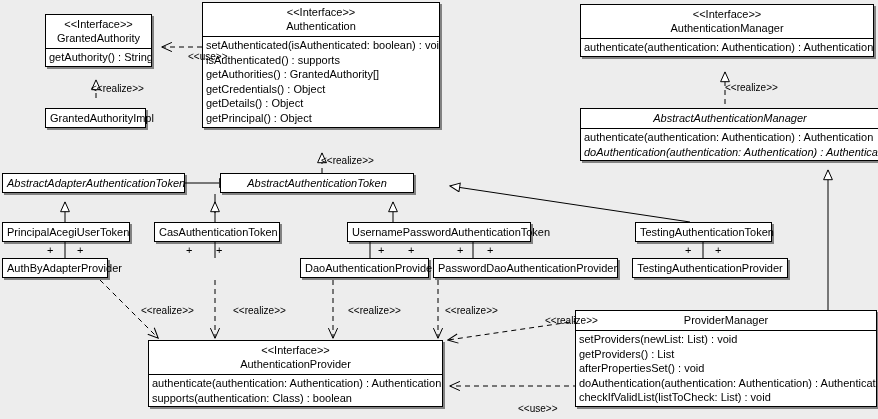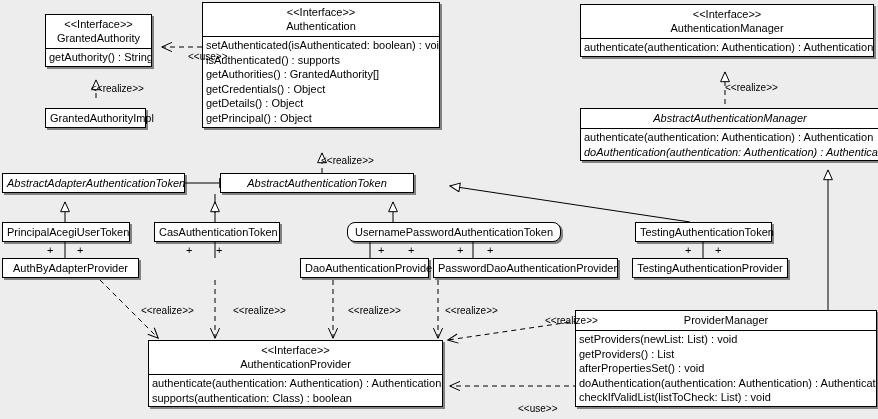--- a/index.html
+++ b/index.html
@@ -182,21 +182,21 @@
   <div class="node simple" style="left:2px;top:222px;width:128px;">
     <div class="hdr">
       <span class="cname">PrincipalAcegiUserToken</span>
     </div>
   </div>
   <div class="node simple" style="left:154px;top:222px;width:126px;">
     <div class="hdr">
       <span class="cname">CasAuthenticationToken</span>
     </div>
   </div>
-  <div class="node simple" style="left:347px;top:222px;width:214px;border-radius:8px;">
+  <div class="node simple" style="left:347px;top:222px;width:184px;">
     <div class="hdr">
       <span class="cname">UsernamePasswordAuthenticationToken</span>
     </div>
   </div>
   <div class="node simple" style="left:635px;top:222px;width:137px;">
     <div class="hdr">
       <span class="cname">TestingAuthenticationToken</span>
     </div>
   </div>
 
@@ -204,21 +204,21 @@
   <span class="plus" style="left:77px;top:245px;">+</span>
   <span class="plus" style="left:186px;top:245px;">+</span>
   <span class="plus" style="left:216px;top:245px;">+</span>
   <span class="plus" style="left:378px;top:245px;">+</span>
   <span class="plus" style="left:408px;top:245px;">+</span>
   <span class="plus" style="left:457px;top:245px;">+</span>
   <span class="plus" style="left:487px;top:245px;">+</span>
   <span class="plus" style="left:685px;top:245px;">+</span>
   <span class="plus" style="left:715px;top:245px;">+</span>
 
-  <div class="node simple" style="left:2px;top:258px;width:137px;">
+  <div class="node simple" style="left:2px;top:258px;width:106px;">
     <div class="hdr">
       <span class="cname">AuthByAdapterProvider</span>
     </div>
   </div>
   <div class="node simple" style="left:300px;top:258px;width:129px;">
     <div class="hdr">
       <span class="cname">DaoAuthenticationProvider</span>
     </div>
   </div>
   <div class="node simple" style="left:433px;top:258px;width:185px;">

